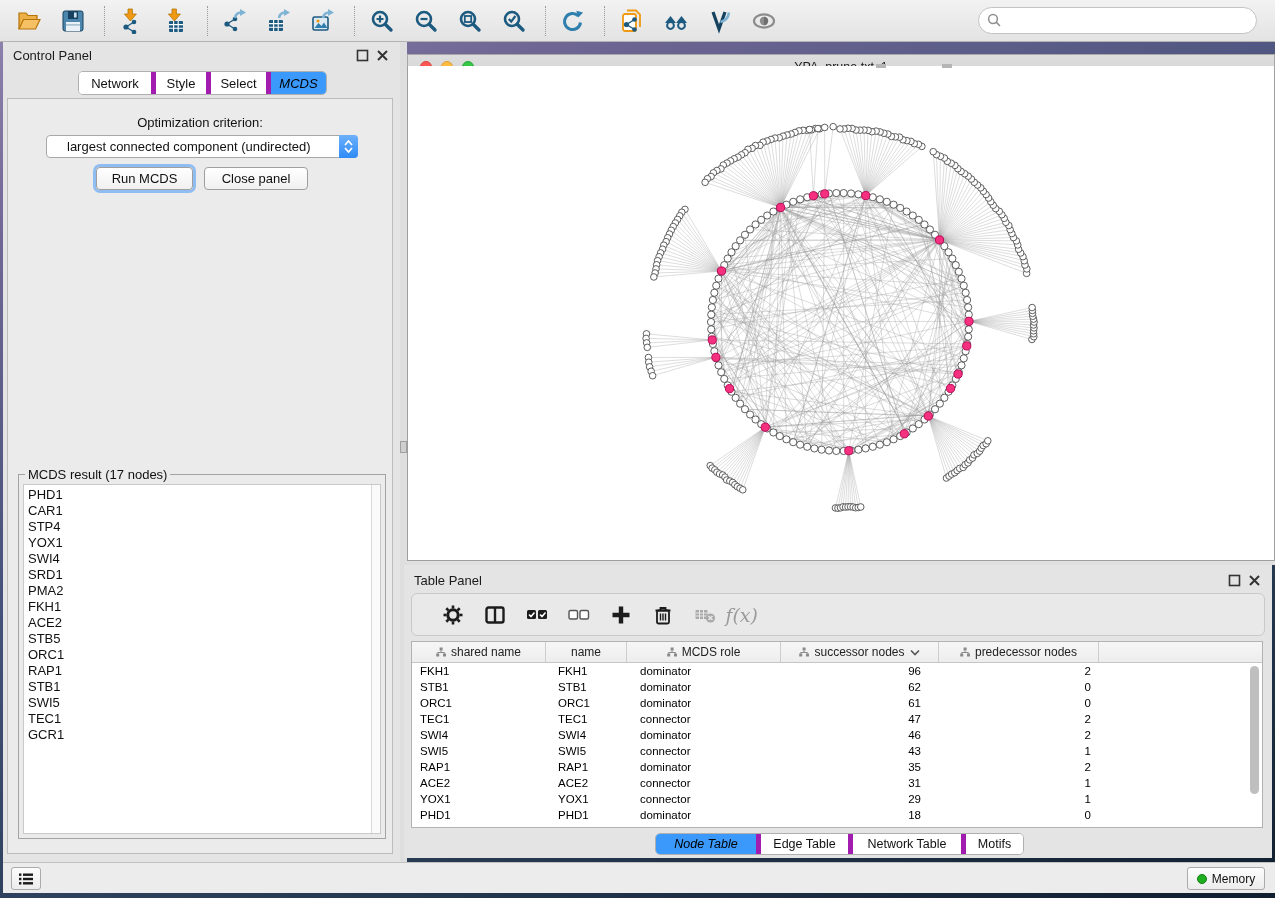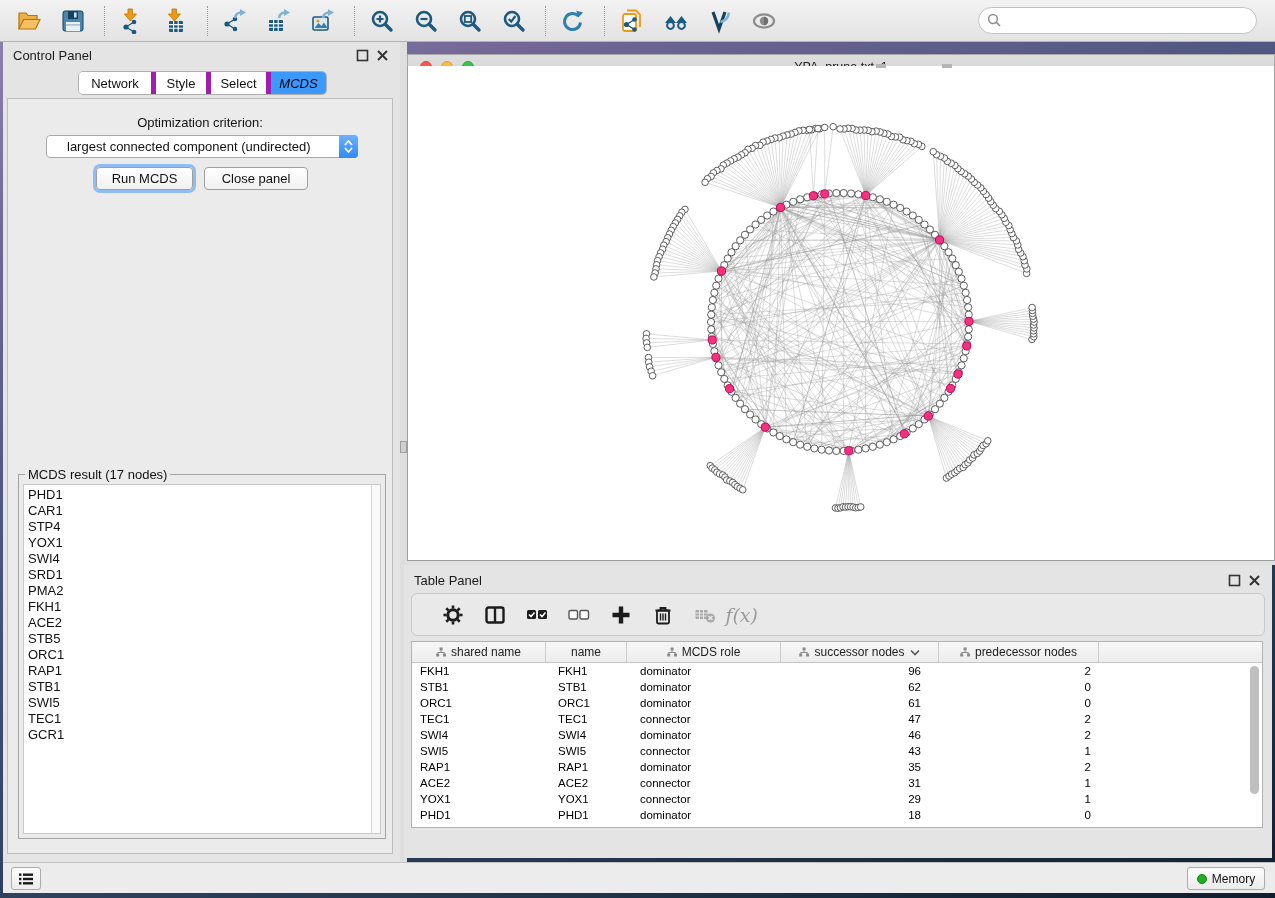--- a/index.html
+++ b/index.html
@@ -1295,20 +1295,26 @@
         <div class="tbl-row" style="top: 165px;">
           <div class="td" style="width: 134px; text-align: left; padding-left: 8px;">PHD1</div>
           <div class="td" style="width: 81px; text-align: left; padding-left: 12px;">PHD1</div>
           <div class="td" style="width: 154px; text-align: left; padding-left: 13px;">dominator</div>
           <div class="td" style="width: 158px; text-align: right; padding-right: 18px;">18</div>
           <div class="td" style="width: 160px; text-align: right; padding-right: 8px;">0</div>
         </div>
       </div>
     <div class="tbl-vscroll"></div>
   </div>
+  <div class="tp-tabs" id="tp-tabs" style="left: 251px;">
+      <div class="seg active" style="width: 100px;">Node Table</div>
+      <div class="seg" style="width: 92px;">Edge Table</div>
+      <div class="seg" style="width: 113px;">Network Table</div>
+      <div class="seg" style="width: 62px;">Motifs</div>
+    </div>
 </div>
 
 <div class="abs status-bar">
   <div class="list-btn">
     <svg width="16" height="14" viewBox="0 0 16 14">
       <rect x="1" y="1.5" width="2.4" height="2.4" fill="#1a1a1a"></rect>
         <rect x="5" y="1.5" width="10" height="2.4" fill="#1a1a1a"></rect>
       <rect x="1" y="5.8" width="2.4" height="2.4" fill="#1a1a1a"></rect>
         <rect x="5" y="5.8" width="10" height="2.4" fill="#1a1a1a"></rect>
       <rect x="1" y="10.1" width="2.4" height="2.4" fill="#1a1a1a"></rect>

